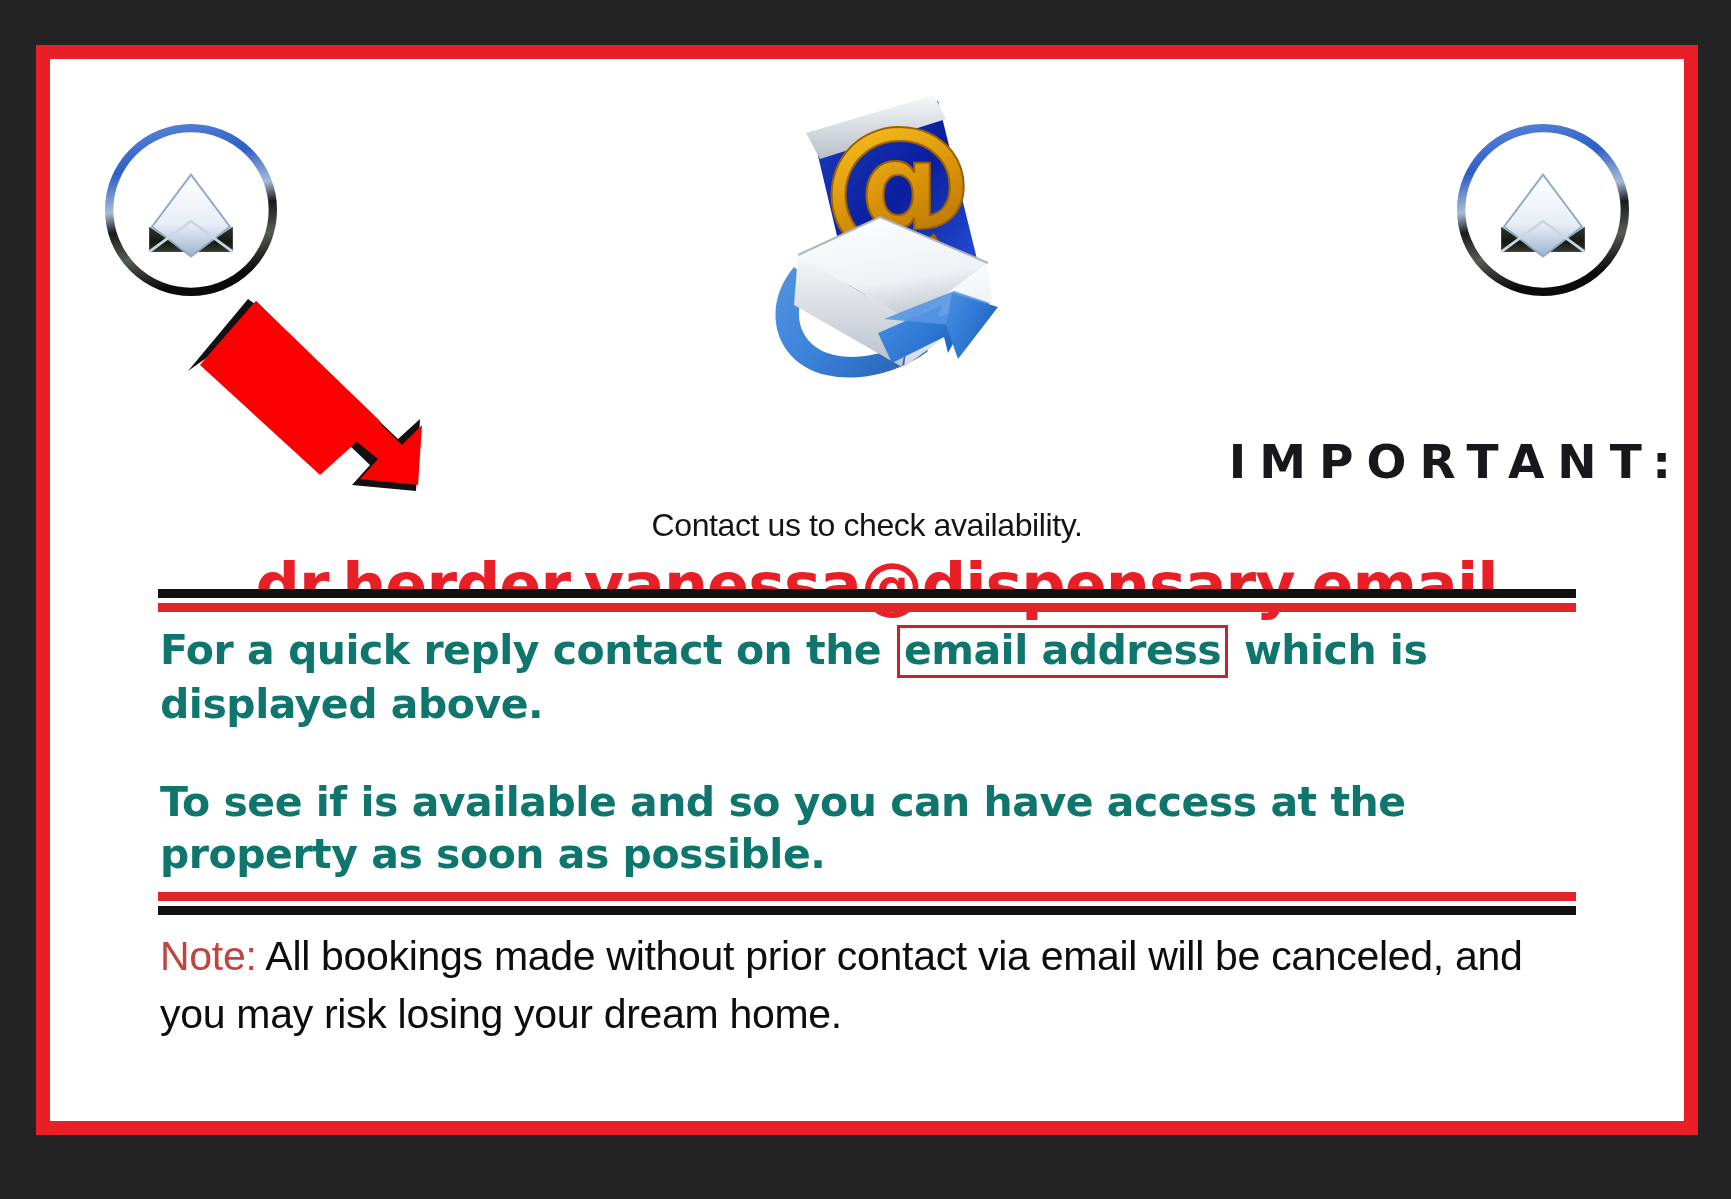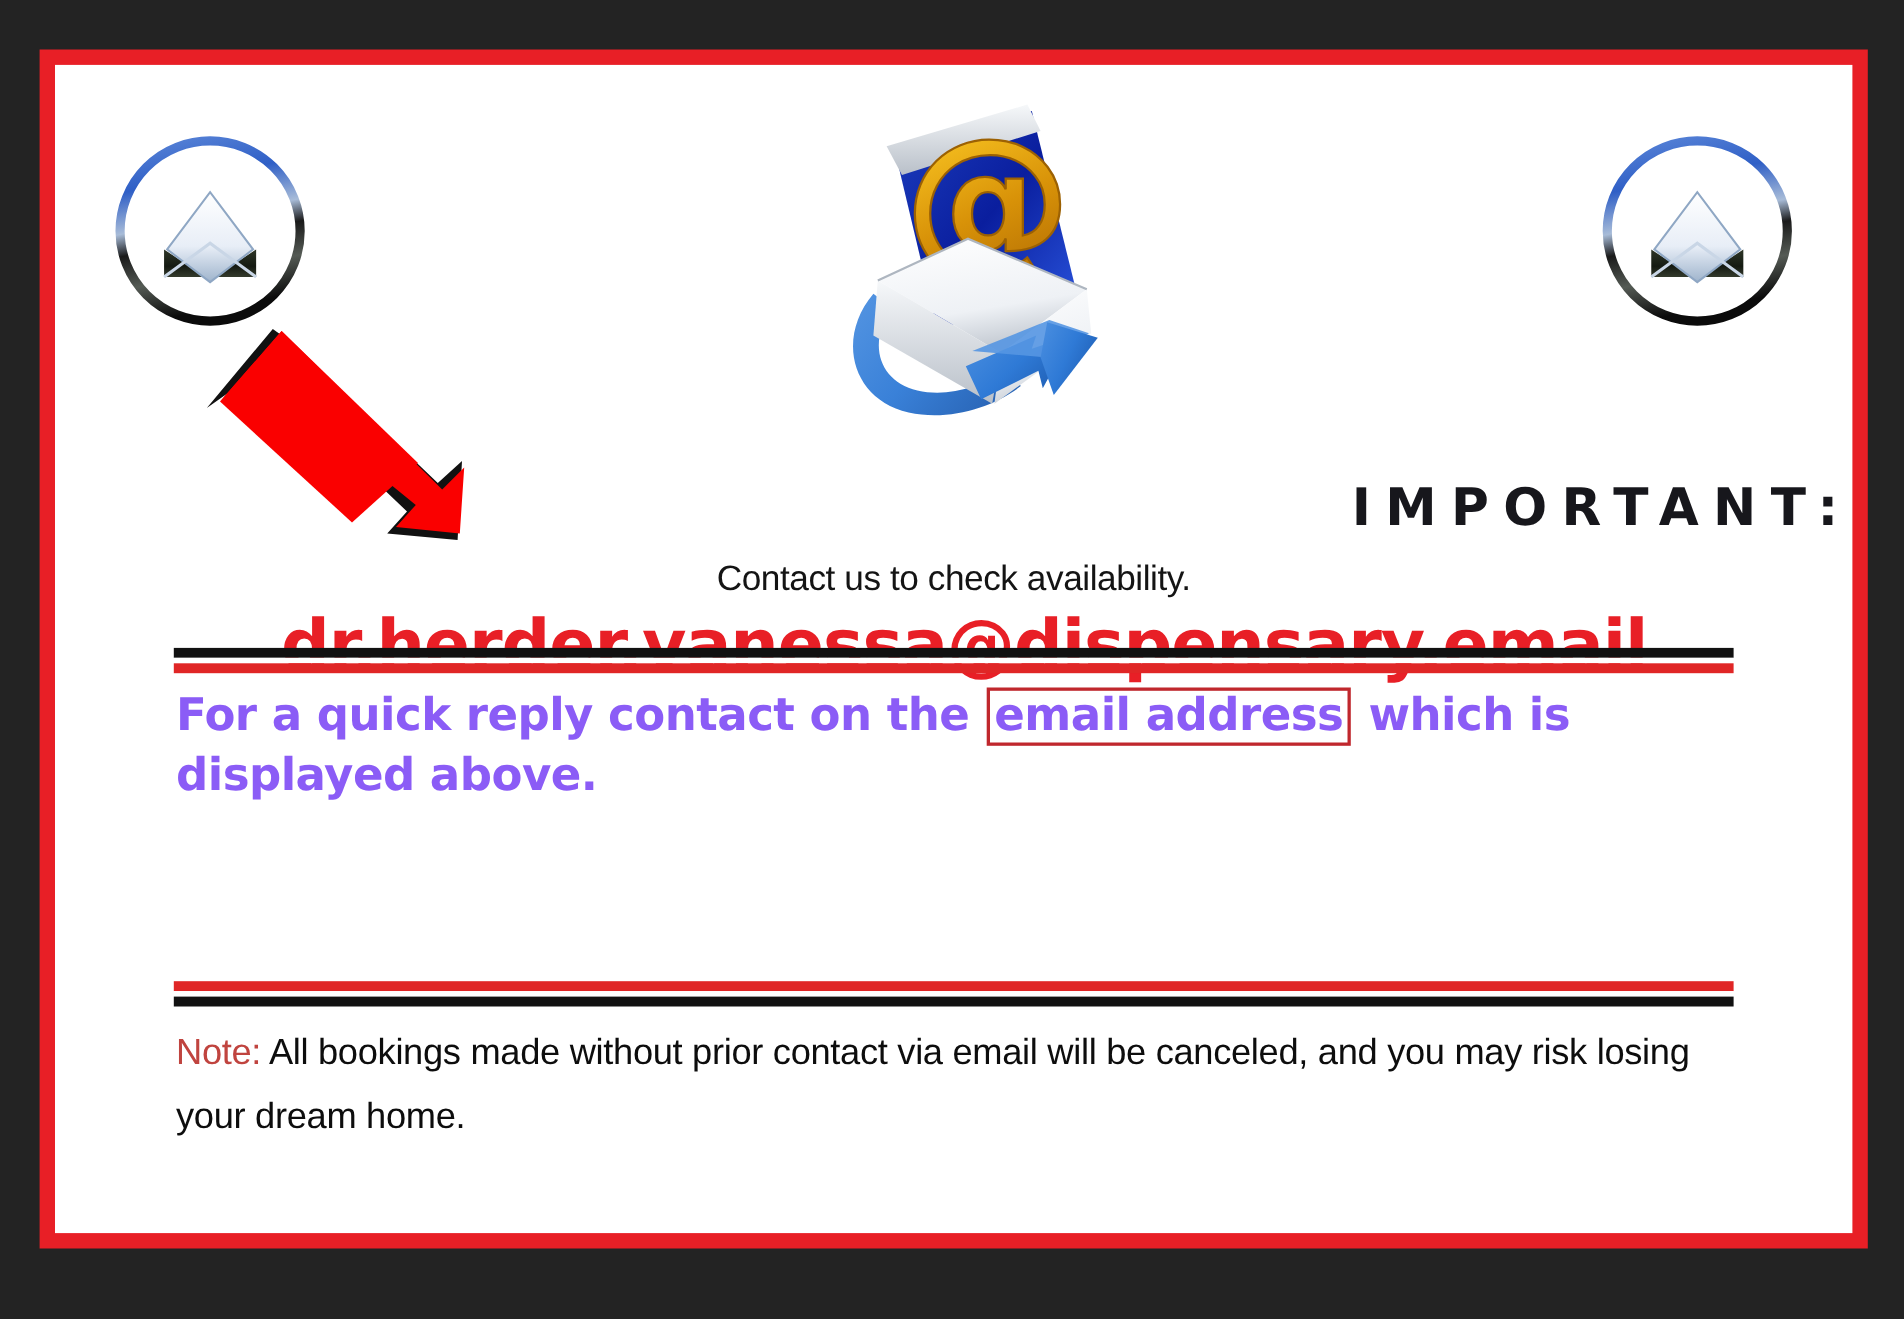--- a/index.html
+++ b/index.html
@@ -101,39 +101,39 @@
   .body-block{
     position:absolute;
     left:110px;right:96px;
     top:565px;
   }
   .para{
     font-family:"DejaVu Sans", sans-serif;
     font-weight:bold;
     font-size:41px;
     line-height:52px;
-    color:#8b5cf6;
+    color:#0f766e;
     letter-spacing:-0.5px;
     margin:0 0 46px 0;
   }
   .boxed{
     display:inline-block;
     border:3px solid #c0272d;
     padding:0px 4px 3px 4px;
     line-height:44px;
     margin:0 2px;
   }
 
   
   .note{
     position:absolute;
     left:110px;right:96px;
     top:868px;
     font-family:"Liberation Sans", sans-serif;
-    font-size:33px;
+    font-size:41px;
     line-height:58px;
     color:#0d0d0d;
     letter-spacing:-0.3px;
   }
   .note-label{color:#c0443f;}
 </style>
 </head>
 <body>
 
 <div class="stage">
@@ -273,20 +273,21 @@
         <div class="gap"></div>
         <div class="bar red"></div>
       </div>
 
       <div class="body-block">
         <p class="para">
           <span>For a quick reply contact on the</span>
           <span class="boxed">email address</span>
           <span>which is displayed above.</span>
         </p>
+        <p class="para">To see if is available and so you can have access at the property as soon as possible.</p>
       </div>
 
       <div class="divider divider-bottom">
         <div class="bar red"></div>
         <div class="gap"></div>
         <div class="bar black"></div>
       </div>
 
       <div class="note">
         <span class="note-label">Note:</span>

